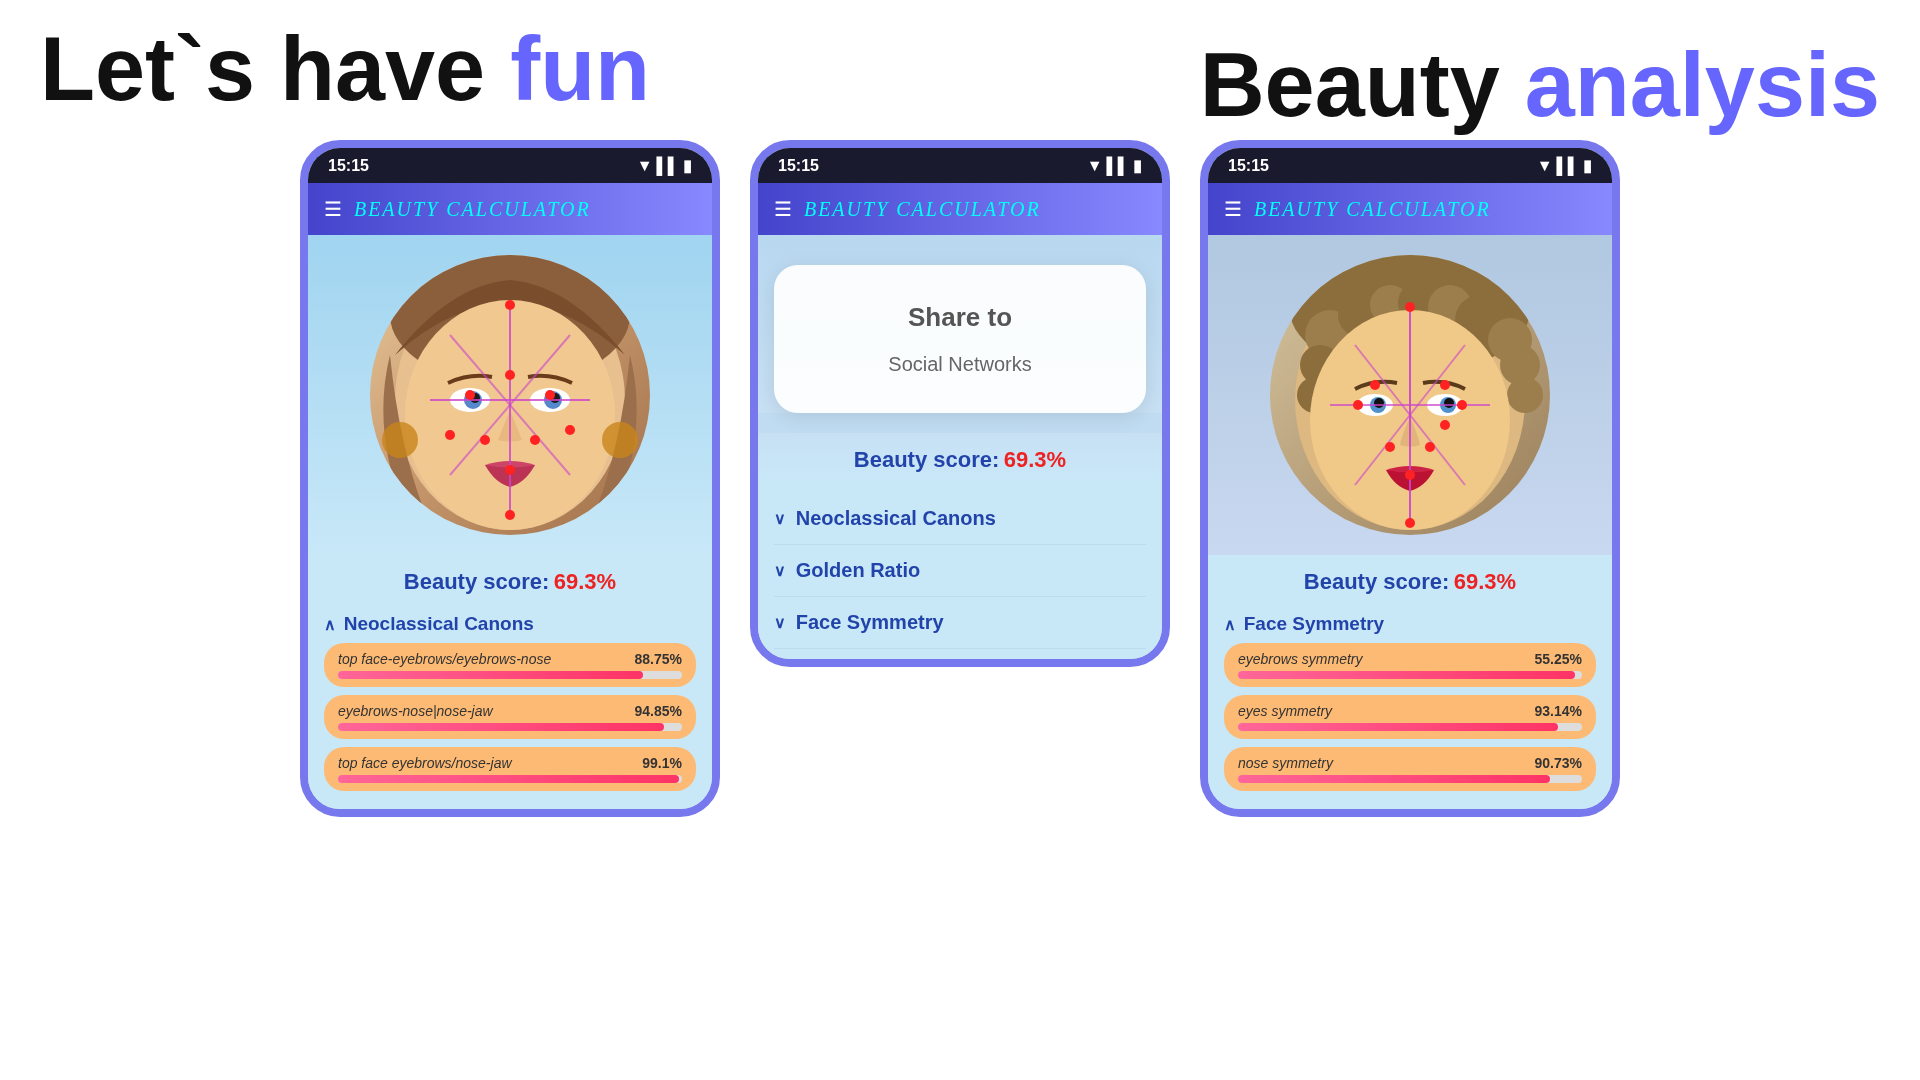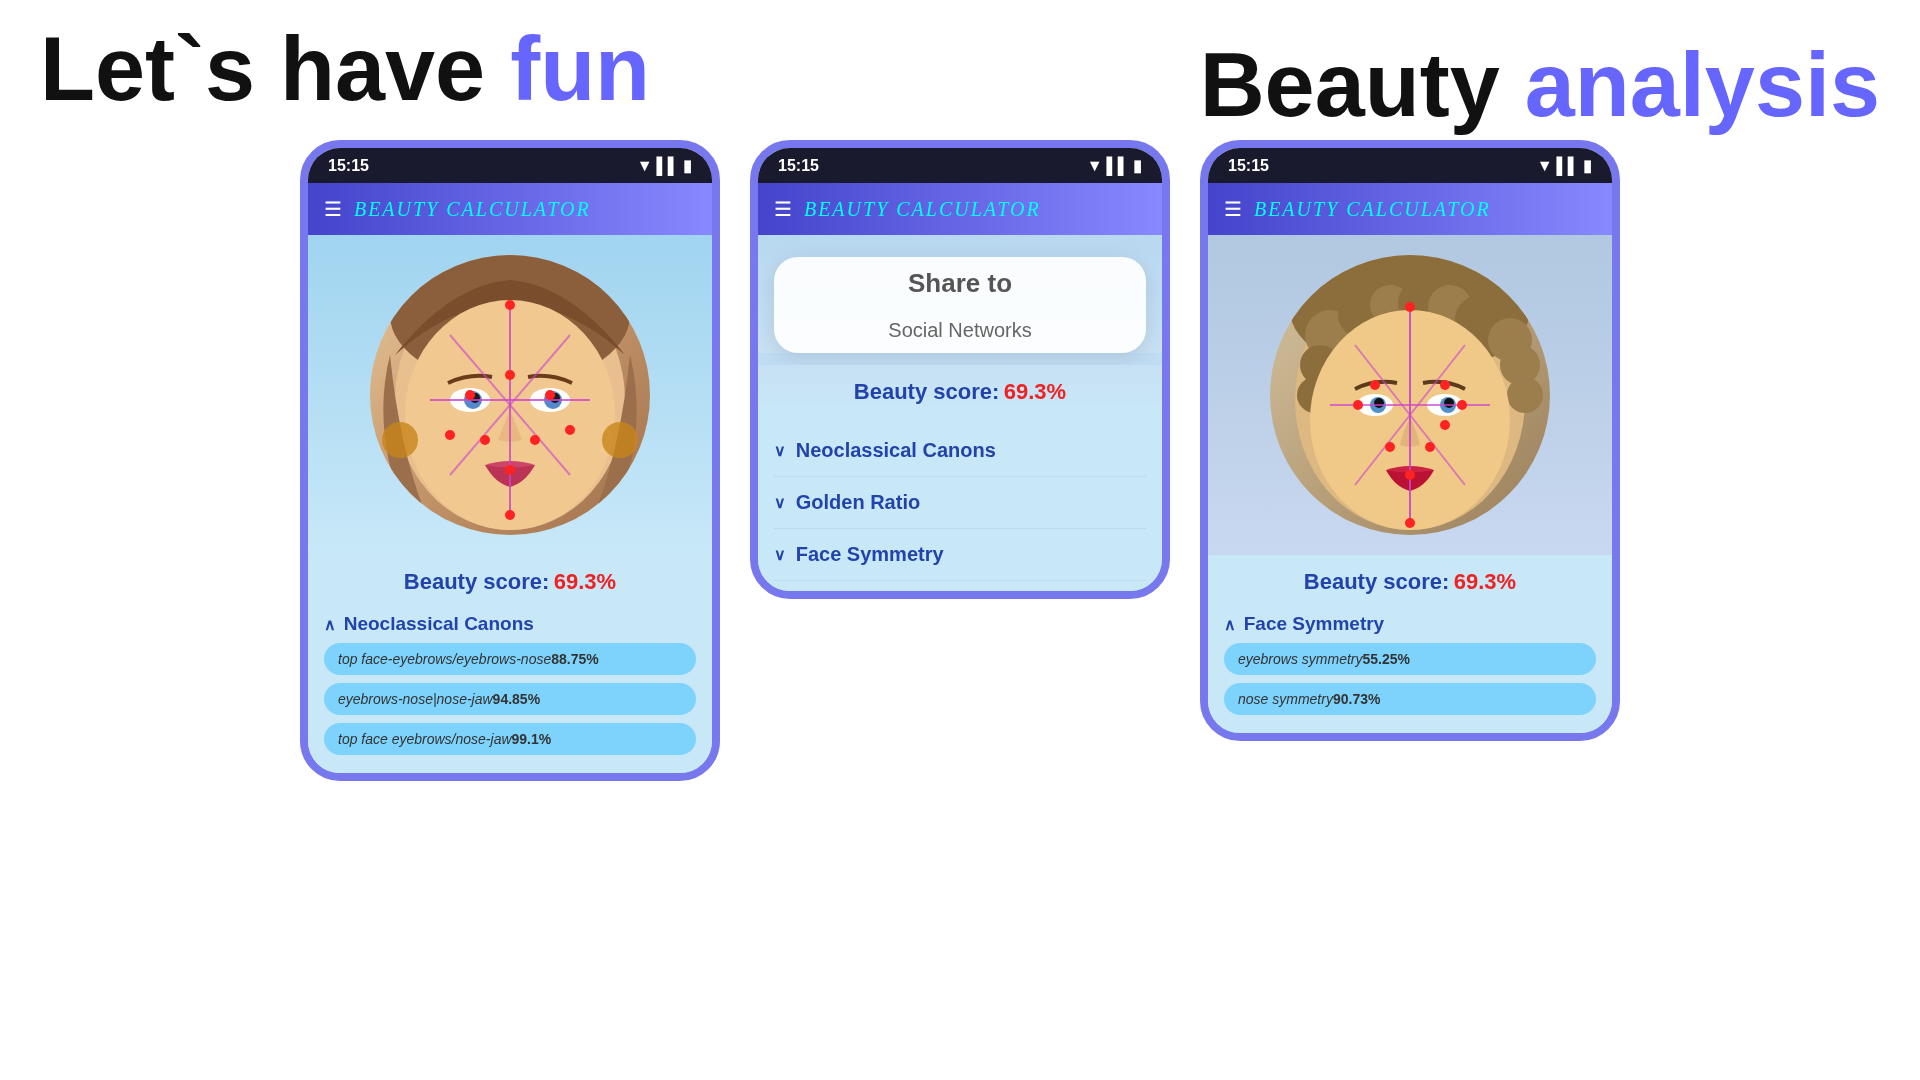--- a/index.html
+++ b/index.html
@@ -151,26 +151,26 @@
       color: #2244aa;
       padding: 8px 0;
     }
     .accordion-arrow {
       color: #2244aa;
       font-size: 16px;
     }
 
     
     .stat-row {
-      background: #7dd3fc;
+      background: #fdba74;
       border-radius: 20px;
       padding: 8px 14px;
       margin-bottom: 8px;
       display: flex;
-      flex-direction: row;
+      flex-direction: column;
       gap: 4px;
     }
     .stat-label-row {
       display: flex;
       justify-content: space-between;
       align-items: center;
     }
     .stat-label {
       font-size: 14px;
       color: #333;
@@ -189,22 +189,22 @@
     .stat-bar-fill {
       height: 100%;
       background: linear-gradient(to right, #ff6699, #ff3366);
       border-radius: 4px;
     }
 
     
     .share-dialog {
       background: rgba(255,255,255,0.92);
       border-radius: 24px;
-      margin: 12px 16px;
-      padding: 11px 20px;
+      margin: 20px 16px;
+      padding: 37px 20px;
       text-align: center;
       box-shadow: 0 4px 20px rgba(0,0,0,0.1);
     }
     .share-title {
       font-size: 26px;
       font-weight: bold;
       color: #555;
       margin-bottom: 20px;
     }
     .share-option {
@@ -497,20 +497,29 @@
         <div class="stat-label-row">
           <span class="stat-label">eyebrows symmetry</span>
           <span class="stat-value">55.25%</span>
         </div>
         <div class="stat-bar-bg">
           <div class="stat-bar-fill" style="width:97.91%"></div>
         </div>
       </div>
       <div class="stat-row">
         <div class="stat-label-row">
+          <span class="stat-label">eyes symmetry</span>
+          <span class="stat-value">93.14%</span>
+        </div>
+        <div class="stat-bar-bg">
+          <div class="stat-bar-fill" style="width:93.14%"></div>
+        </div>
+      </div>
+      <div class="stat-row">
+        <div class="stat-label-row">
           <span class="stat-label">nose symmetry</span>
           <span class="stat-value">90.73%</span>
         </div>
         <div class="stat-bar-bg">
           <div class="stat-bar-fill" style="width:90.73%"></div>
         </div>
       </div>
     </div>
   </div>
 

